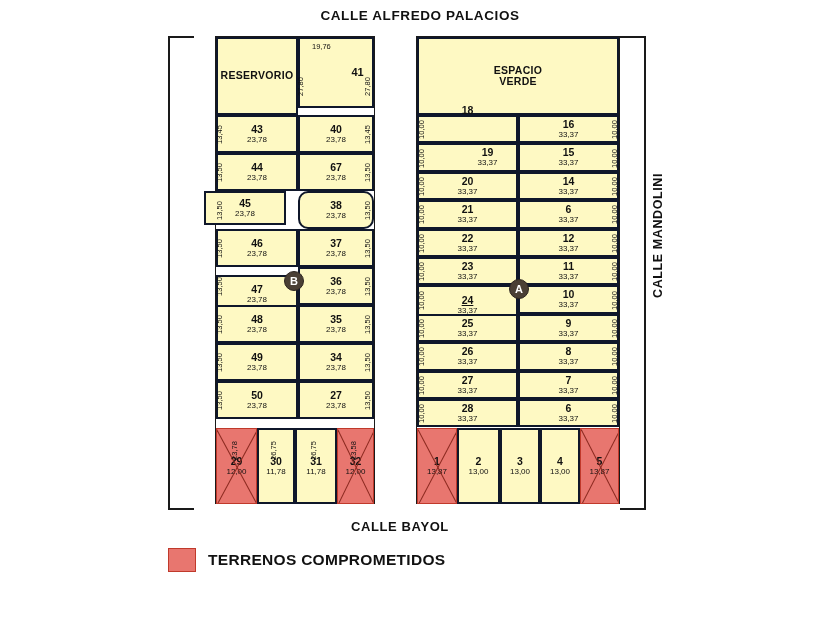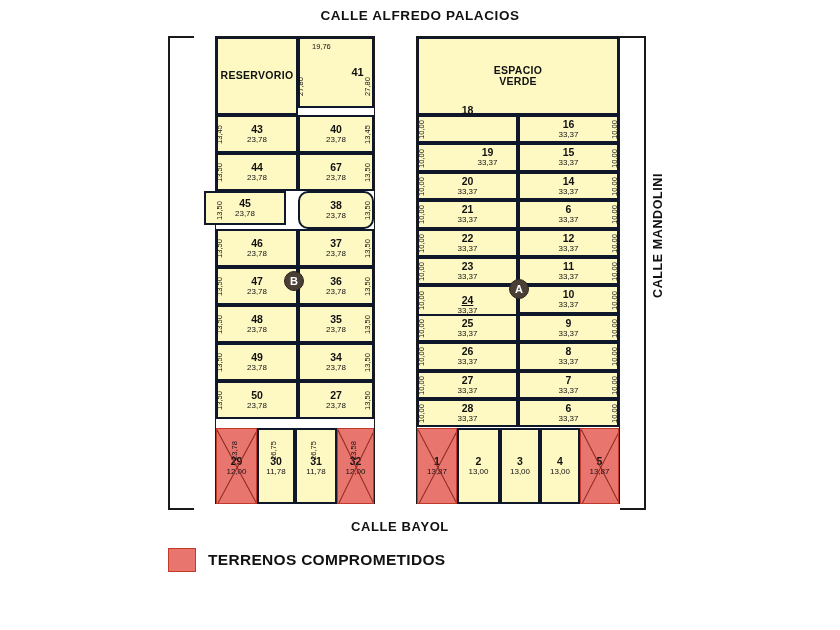--- a/index.html
+++ b/index.html
@@ -143,21 +143,21 @@
       <div class="cell" style="left: 216px; top: 229px; width: 82px; height: 38px;">
         <span class="num">46</span>
         <span class="dim">23,78</span>
       </div>
       <div class="cell" style="left: 298px; top: 229px; width: 76px; height: 38px;">
         <span class="num">37</span>
         <span class="dim">23,78</span>
       </div>
       <div class="sdim rot" style="left: 210px; top: 244px;">13,50</div>
       <div class="sdim rot" style="left: 358px; top: 244px;">13,50</div>
-      <div class="cell" style="left: 216px; top: 267px; width: 82px; height: 38px;">
+      <div class="cell" style="left: 216px; top: 275px; width: 82px; height: 38px;">
         <span class="num">47</span>
         <span class="dim">23,78</span>
       </div>
       <div class="cell" style="left: 298px; top: 267px; width: 76px; height: 38px;">
         <span class="num">36</span>
         <span class="dim">23,78</span>
       </div>
       <div class="sdim rot" style="left: 210px; top: 282px;">13,50</div>
       <div class="sdim rot" style="left: 358px; top: 282px;">13,50</div>
       <div class="cell" style="left: 216px; top: 305px; width: 82px; height: 38px;">

